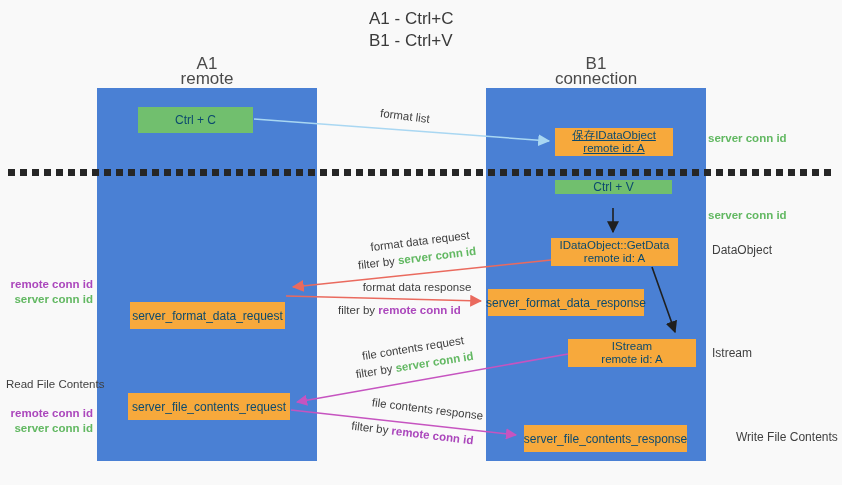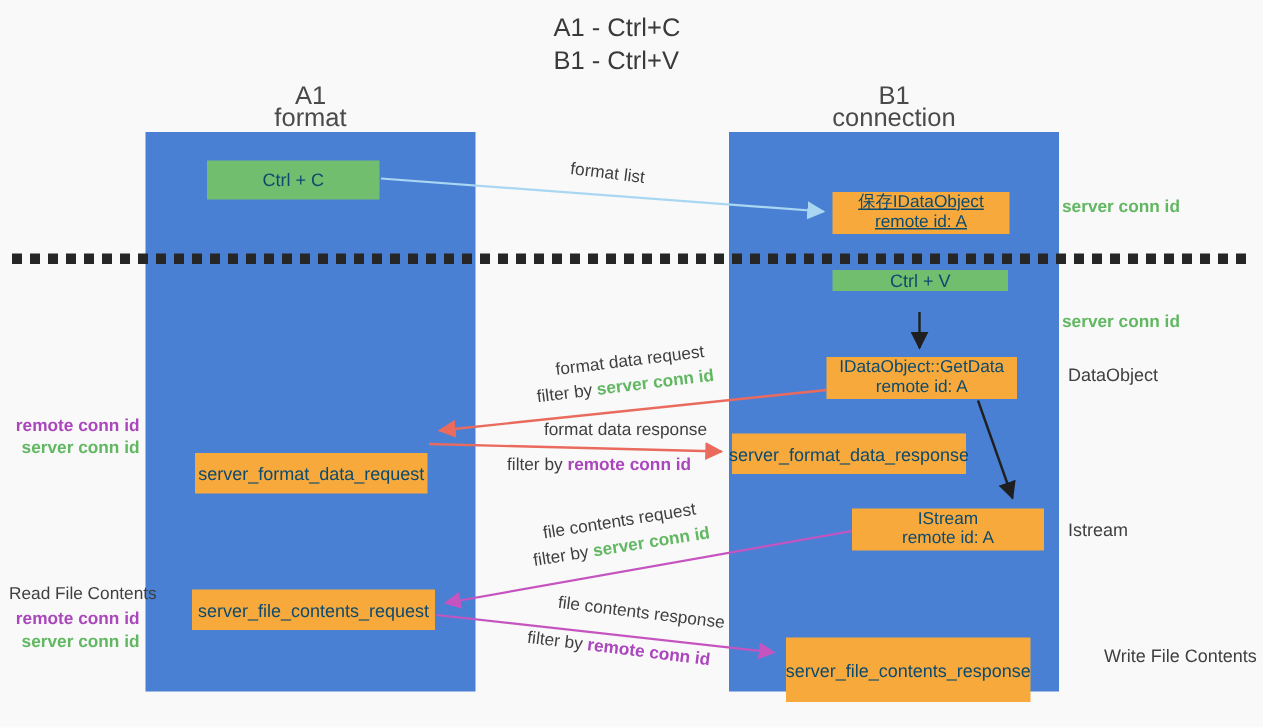--- a/index.html
+++ b/index.html
@@ -29,21 +29,21 @@
 
 <div class="canvas">
 
   <div class="title">
     <div>A1 - Ctrl+C</div>
     <div>B1 - Ctrl+V</div>
   </div>
 
   <div class="col-header" style="left:97px;">
     <div>A1</div>
-    <div>format</div>
+    <div>remote</div>
   </div>
   <div class="col-header" style="left:486px;">
     <div>B1</div>
     <div>connection</div>
   </div>
 
   <div class="lifeline" style="left:97px;"></div>
   <div class="lifeline" style="left:486px;"></div>
 
   <div class="dotline"></div>
@@ -100,21 +100,21 @@
 
   <div class="box orange-box" style="left:568px;top:339px;width:128px;height:28px;">
     <span class="l1">IStream</span>
     <span class="l1">remote id: A</span>
   </div>
 
   <div class="box orange-box one" style="left:128px;top:393px;width:162px;height:27px;">
     <span>server_file_contents_request</span>
   </div>
 
-  <div class="box orange-box one" style="left:524px;top:425px;width:163px;height:43px;">
+  <div class="box orange-box one" style="left:524px;top:425px;width:163px;height:27px;">
     <span>server_file_contents_response</span>
   </div>
 
   <div class="albl" style="left:360px;top:110px;width:90px;transform:rotate(7deg);">format list</div>
 
   <div class="albl" style="left:360px;top:235px;width:120px;transform:rotate(-7deg);">format data request</div>
   <div class="albl" style="left:352px;top:252px;width:130px;transform:rotate(-7deg);">
     <span>filter by</span>
     <span class="green-text">server conn id</span>
   </div>
@@ -140,19 +140,19 @@
   <div class="side small green-text" style="left:708px;top:132px;">server conn id</div>
   <div class="side small green-text" style="left:708px;top:209px;">server conn id</div>
   <div class="side" style="left:712px;top:243px;">DataObject</div>
   <div class="side" style="left:712px;top:346px;">Istream</div>
   <div class="side" style="left:716px;top:430px;margin-left:20px;">Write File Contents</div>
 
   <div class="pair" style="left:10px;top:277px;">
     <div class="purple-text">remote conn id</div>
     <div class="green-text">server conn id</div>
   </div>
-  <div class="side small" style="left:6px;top:390px;">Read File Contents</div>
+  <div class="side small" style="left:6px;top:378px;">Read File Contents</div>
   <div class="pair" style="left:10px;top:406px;">
     <div class="purple-text">remote conn id</div>
     <div class="green-text">server conn id</div>
   </div>
 
 </div>
 
 </body></html>

